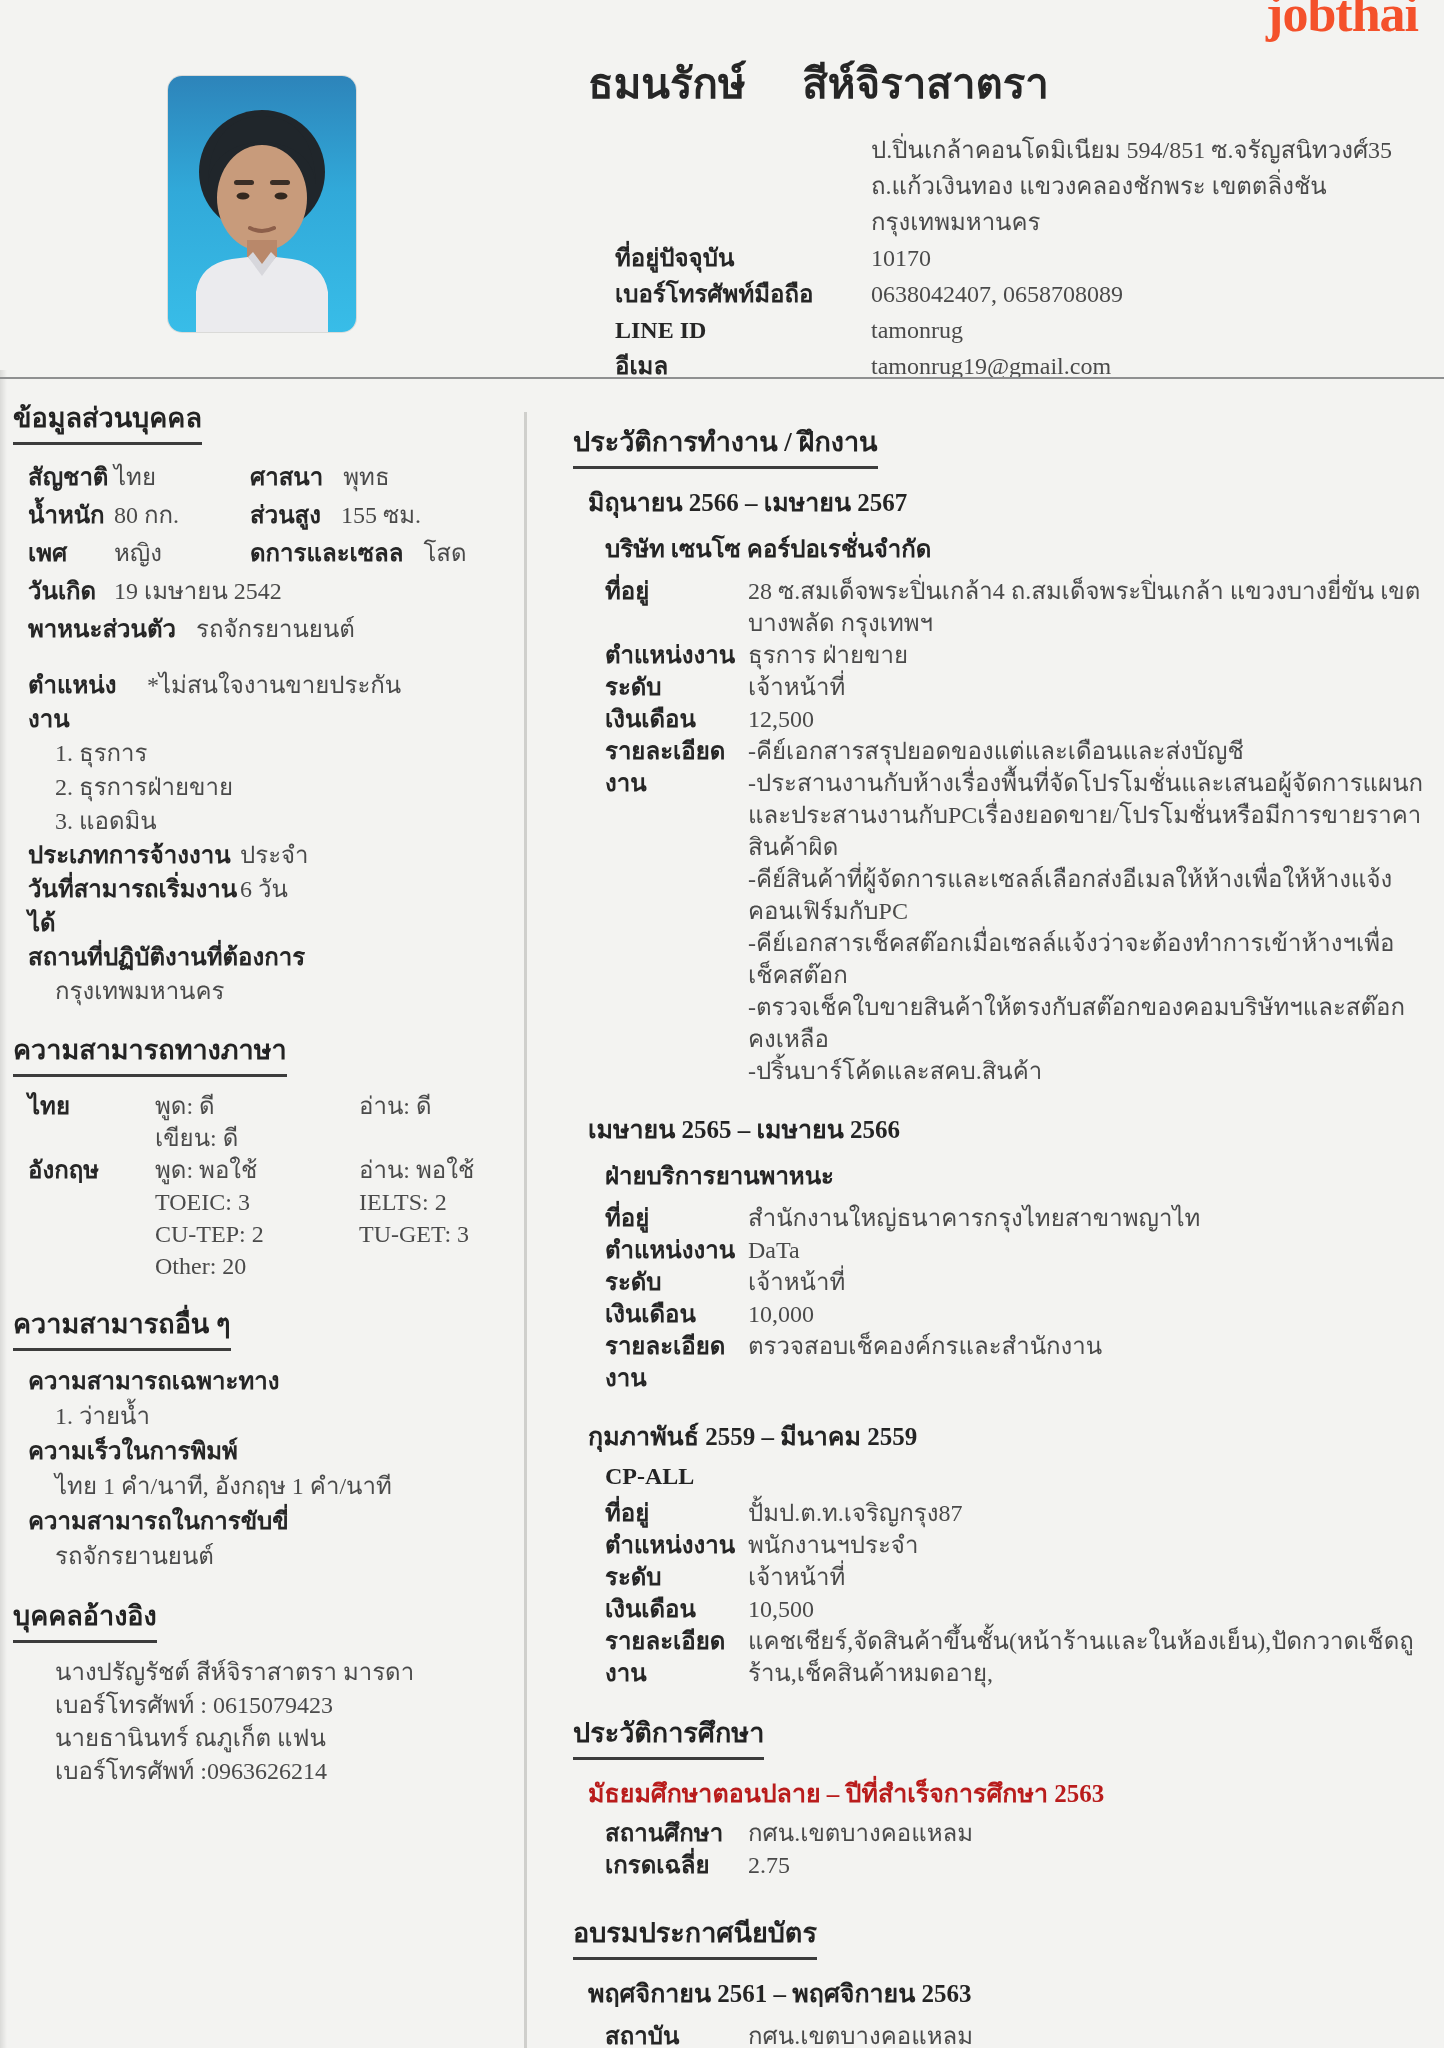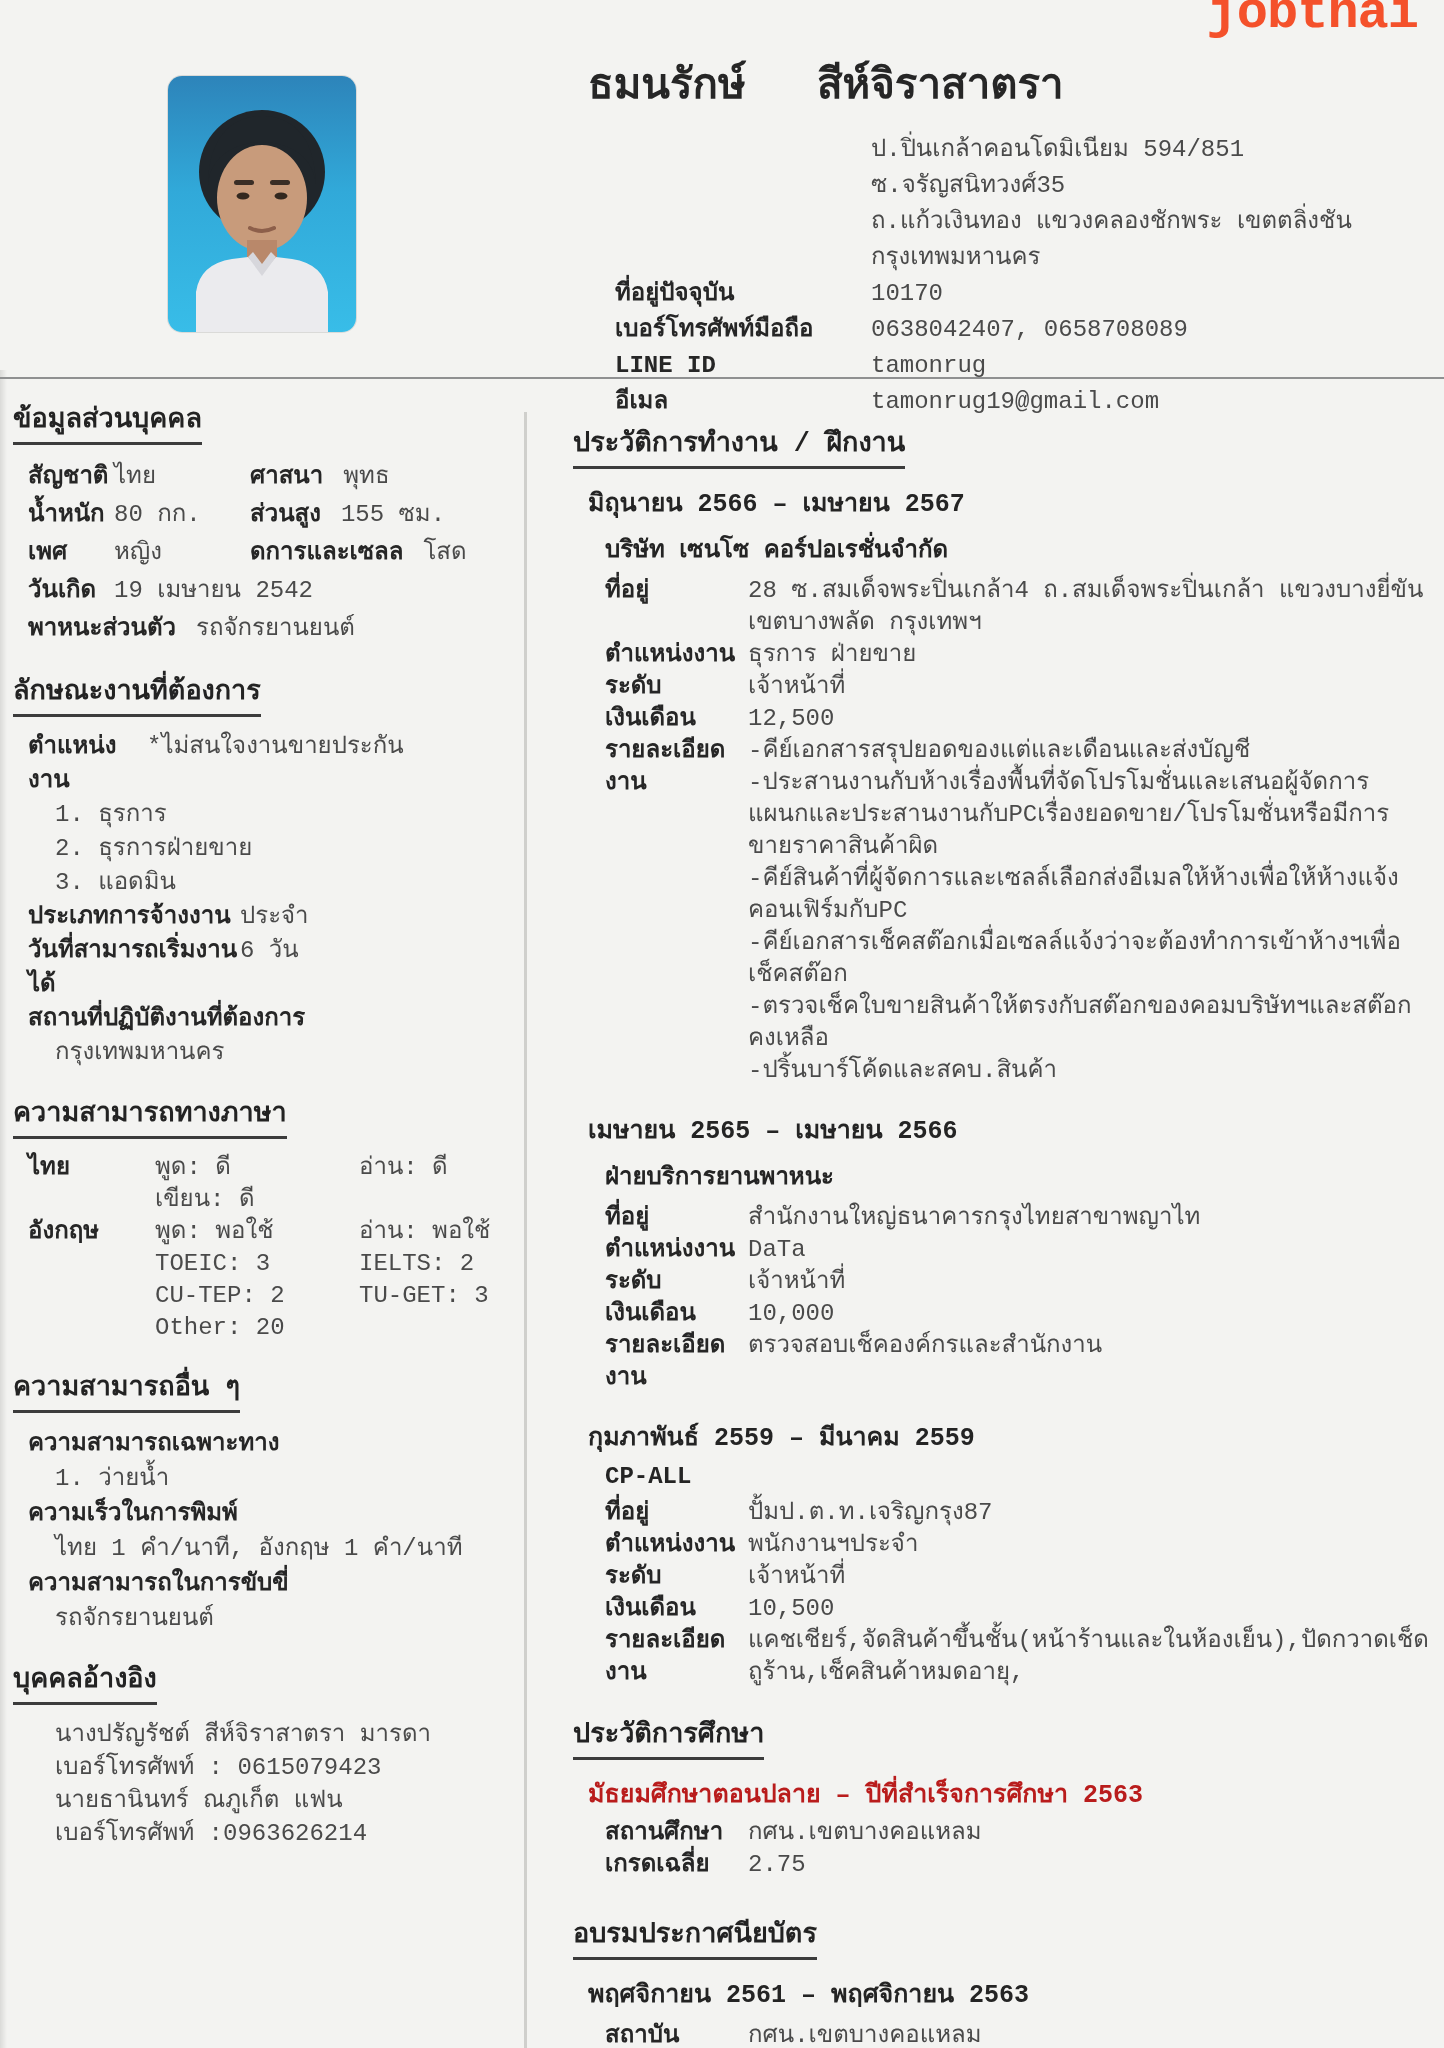--- a/index.html
+++ b/index.html
@@ -1,19 +1,19 @@
 <!DOCTYPE html>
 <html><head>
 <meta charset="utf-8">
 <style>
   html,body{margin:0;padding:0;background:#e4e4e2;}
   .page{
     position:relative;width:1444px;height:2048px;margin:0 auto;
     background:#f3f3f1;overflow:hidden;
-    font-family:Liberation Mono, monospace;
+    font-family:Liberation Serif, serif;
     color:#303030;-webkit-font-smoothing:antialiased;
   }
   .page::before{content:"";position:absolute;left:0;top:370px;bottom:0;width:7px;
     background:linear-gradient(90deg,rgba(0,0,0,0.10),rgba(0,0,0,0));}
   
   .logo{position:absolute;top:-16px;right:26px;font-size:52px;font-weight:bold;
     letter-spacing:-1px;color:#f4512b;}
   
   .photo{position:absolute;left:168px;top:76px;width:188px;height:256px;border-radius:14px;
     overflow:hidden;background:linear-gradient(180deg,#2d84ba 0%,#31a9d9 45%,#38bde8 100%);
@@ -146,21 +146,20 @@
         <div class="pi-l1">วันเกิด</div>
         <div class="pi-v1" style="width:auto">19 เมษายน 2542</div>
       </div>
       <div class="pi-row">
         <div class="pi-l1" style="width:auto;margin-right:20px">พาหนะส่วนตัว</div>
         <div class="pi-v1" style="width:auto">รถจักรยานยนต์</div>
       </div>
     </div>
 
     <div class="lsection">
-      <div class="sec-title">ลักษณะงานที่ต้องการ</div>
       <div class="dj-row">
         <div class="dj-poslabel">ตำแหน่งงาน</div>
         <div class="dj-value">*ไม่สนใจงานขายประกัน</div>
       </div>
       <div class="dj-list">1. ธุรการ</div>
       <div class="dj-list">2. ธุรการฝ่ายขาย</div>
       <div class="dj-list">3. แอดมิน</div>
       <div class="dj-row">
         <div class="dj-label">ประเภทการจ้างงาน</div>
         <div class="dj-value">ประจำ</div>

